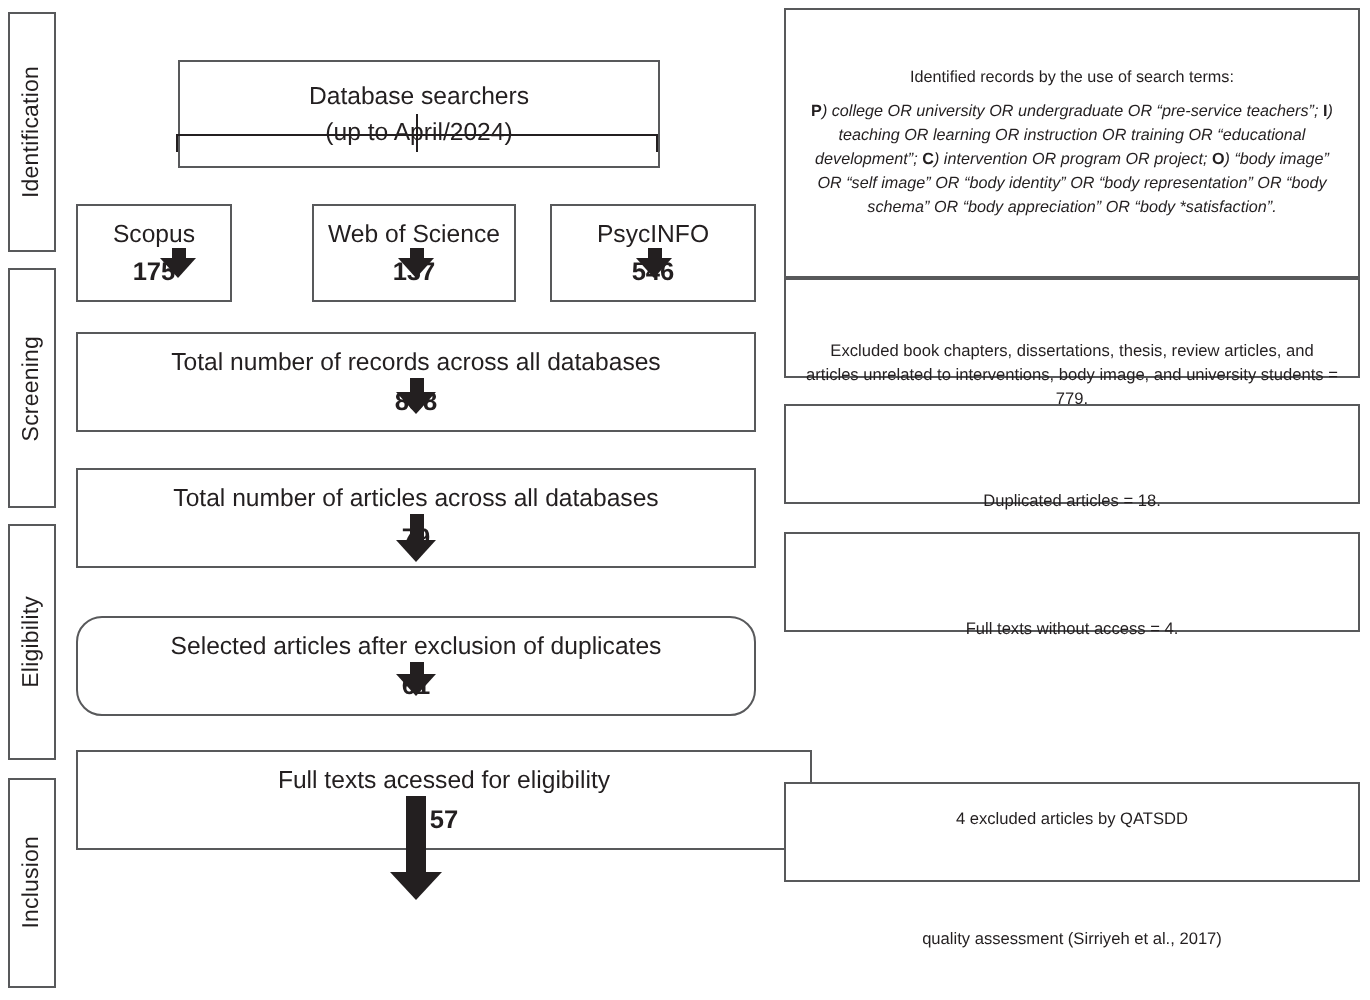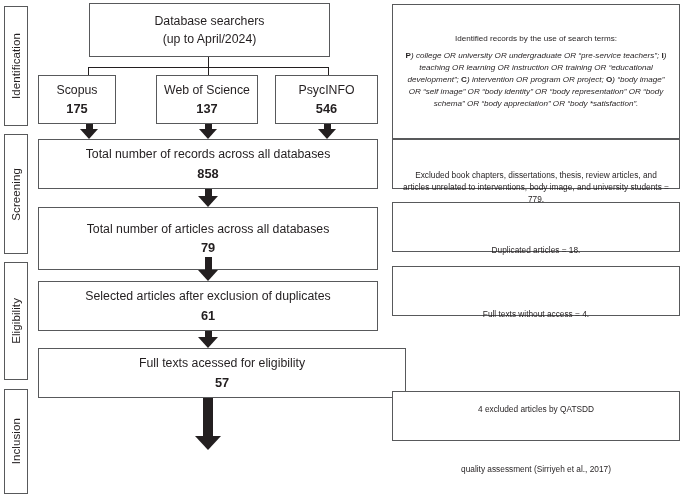--- a/index.html
+++ b/index.html
@@ -41,20 +41,21 @@
     position: absolute;
     border: 1.4px solid #58595b;
     background: #ffffff;
     box-sizing: border-box;
     display: flex;
     flex-direction: column;
     align-items: center;
     justify-content: center;
     text-align: center;
     padding: 2px 6px;
+    margin-top: 27px;
   }
   .box .line1 {
     font-size: 12.3px;
     line-height: 1.5;
     color: #231f20;
   }
   .box .num {
     font-size: 12.8px;
     font-weight: bold;
     line-height: 1.5;
@@ -206,31 +207,31 @@
   <div class="box" style="left:38px; top:139px; width:340px; height:50px;">
     <div class="line1">Total number of records across all databases</div>
     <div class="num">858</div>
   </div>
 
   <div class="arrow" style="left:198px; top:189px; height:18px;">
     <div class="shaft" style="height:7px;"></div>
     <div class="head"></div>
   </div>
 
-  <div class="box" style="left:38px; top:207px; width:340px; height:63px;">
+  <div class="box" style="left:38px; top:207px; width:340px; height:50px;">
     <div class="line1">Total number of articles across all databases</div>
     <div class="num">79</div>
   </div>
 
   <div class="arrow" style="left:198px; top:257px; height:24px;">
     <div class="shaft" style="height:13px;"></div>
     <div class="head"></div>
   </div>
 
-  <div class="box" style="left:38px; top:281px; width:340px; height:50px;">
+  <div class="box" style="left:38px; top:281px; width:340px; height:50px;border-radius:13px;">
     <div class="line1">Selected articles after exclusion of duplicates</div>
     <div class="num">61</div>
   </div>
 
   <div class="arrow" style="left:198px; top:331px; height:17px;">
     <div class="shaft" style="height:6px;"></div>
     <div class="head"></div>
   </div>
 
   <div class="box" style="left:38px; top:348px; width:368px; height:50px;">

